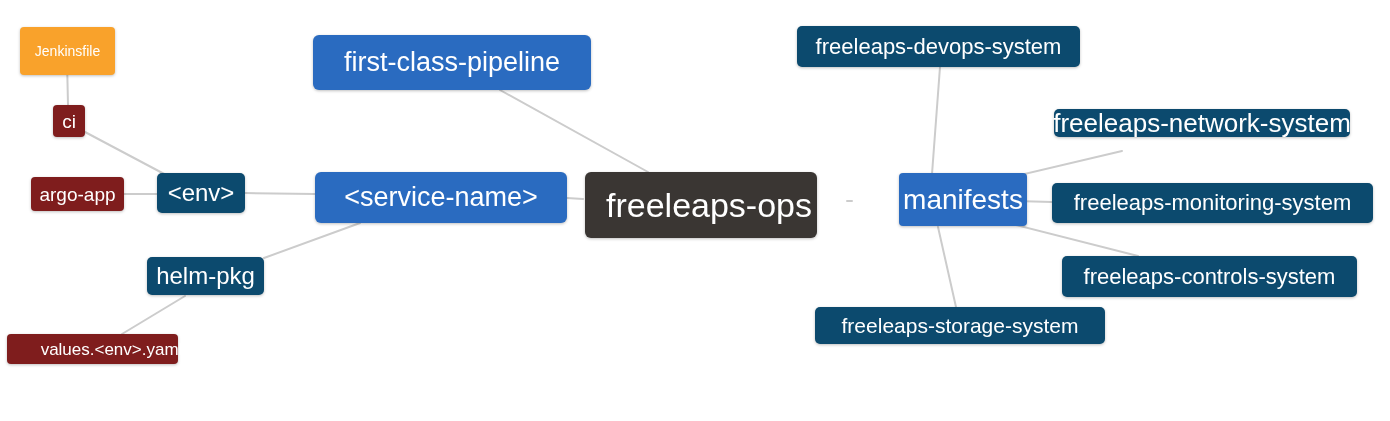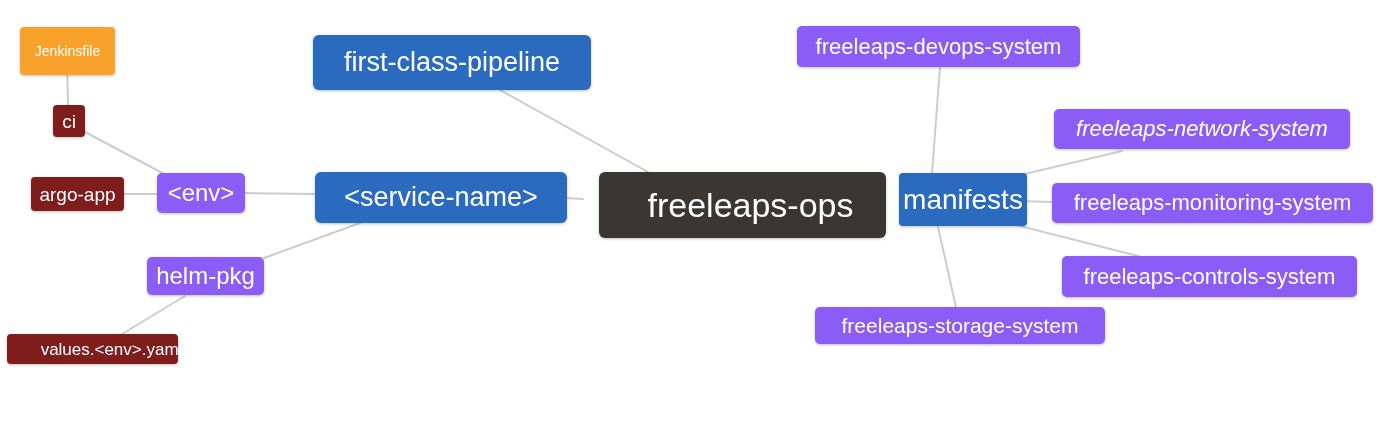--- a/index.html
+++ b/index.html
@@ -35,37 +35,37 @@
     color: #ffffff;
     border-radius: 5px;
     box-shadow: 0 1px 3px rgba(0,0,0,0.25);
     white-space: nowrap;
     box-sizing: border-box;
     cursor: pointer;
     line-height: 1;
   }
   .c-orange { background: #f9a22b; }
   .c-red    { background: #7f1d1d; }
-  .c-green  { background: #8b5cf6; }
+  .c-green  { background: #0c4a6e; }
   .c-blue   { background: #2a6bc0; }
   .c-dark   { background: #3a3633; }
 
   
   .n-jenkinsfile { left: 20px;  top: 27px;  width: 95px;  height: 48px; font-size: 14px; border-radius: 4px; }
   .n-ci          { left: 53px;  top: 105px; width: 32px;  height: 32px; font-size: 19px; border-radius: 4px; }
   .n-argo        { left: 31px;  top: 177px; width: 93px;  height: 34px; font-size: 19px; border-radius: 4px; }
   .n-env         { left: 157px; top: 173px; width: 88px;  height: 40px; font-size: 24px; }
   .n-helm        { left: 147px; top: 257px; width: 117px; height: 38px; font-size: 24px; }
   .n-values      { left: 7px;   top: 334px; width: 171px; height: 30px; font-size: 17px; border-radius: 4px; padding-left: 38px; }
   .n-pipeline    { left: 313px; top: 35px;  width: 278px; height: 55px; font-size: 27px; border-radius: 6px; }
   .n-service     { left: 315px; top: 172px; width: 252px; height: 51px; font-size: 27px; border-radius: 6px; }
-  .n-ops         { left: 599px; top: 172px; width: 287px; height: 66px; font-size: 34px; border-radius: 6px; padding-left: 16px; }
+  .n-ops         { left: 585px; top: 172px; width: 232px; height: 66px; font-size: 34px; border-radius: 6px; padding-left: 16px; }
   .n-manifests   { left: 899px; top: 173px; width: 128px; height: 53px; font-size: 28px; border-radius: 4px; }
   .n-devops      { left: 797px;  top: 26px;  width: 283px; height: 41px; font-size: 22px; }
-  .n-network     { left: 1054px; top: 109px; width: 296px; height: 40px; font-size: 22px; font-style: italic; }
+  .n-network     { left: 1054px; top: 109px; width: 296px; height: 28px; font-size: 26px; }
   .n-monitoring  { left: 1052px; top: 183px; width: 321px; height: 40px; font-size: 22px; }
   .n-controls    { left: 1062px; top: 256px; width: 295px; height: 41px; font-size: 22px; }
   .n-storage     { left: 815px;  top: 307px; width: 290px; height: 37px; font-size: 21px; }
 </style>
 </head>
 <body>
 
 <div class="canvas">
 
   <svg class="edges" viewBox="0 0 1390 421" xmlns="http://www.w3.org/2000/svg">

